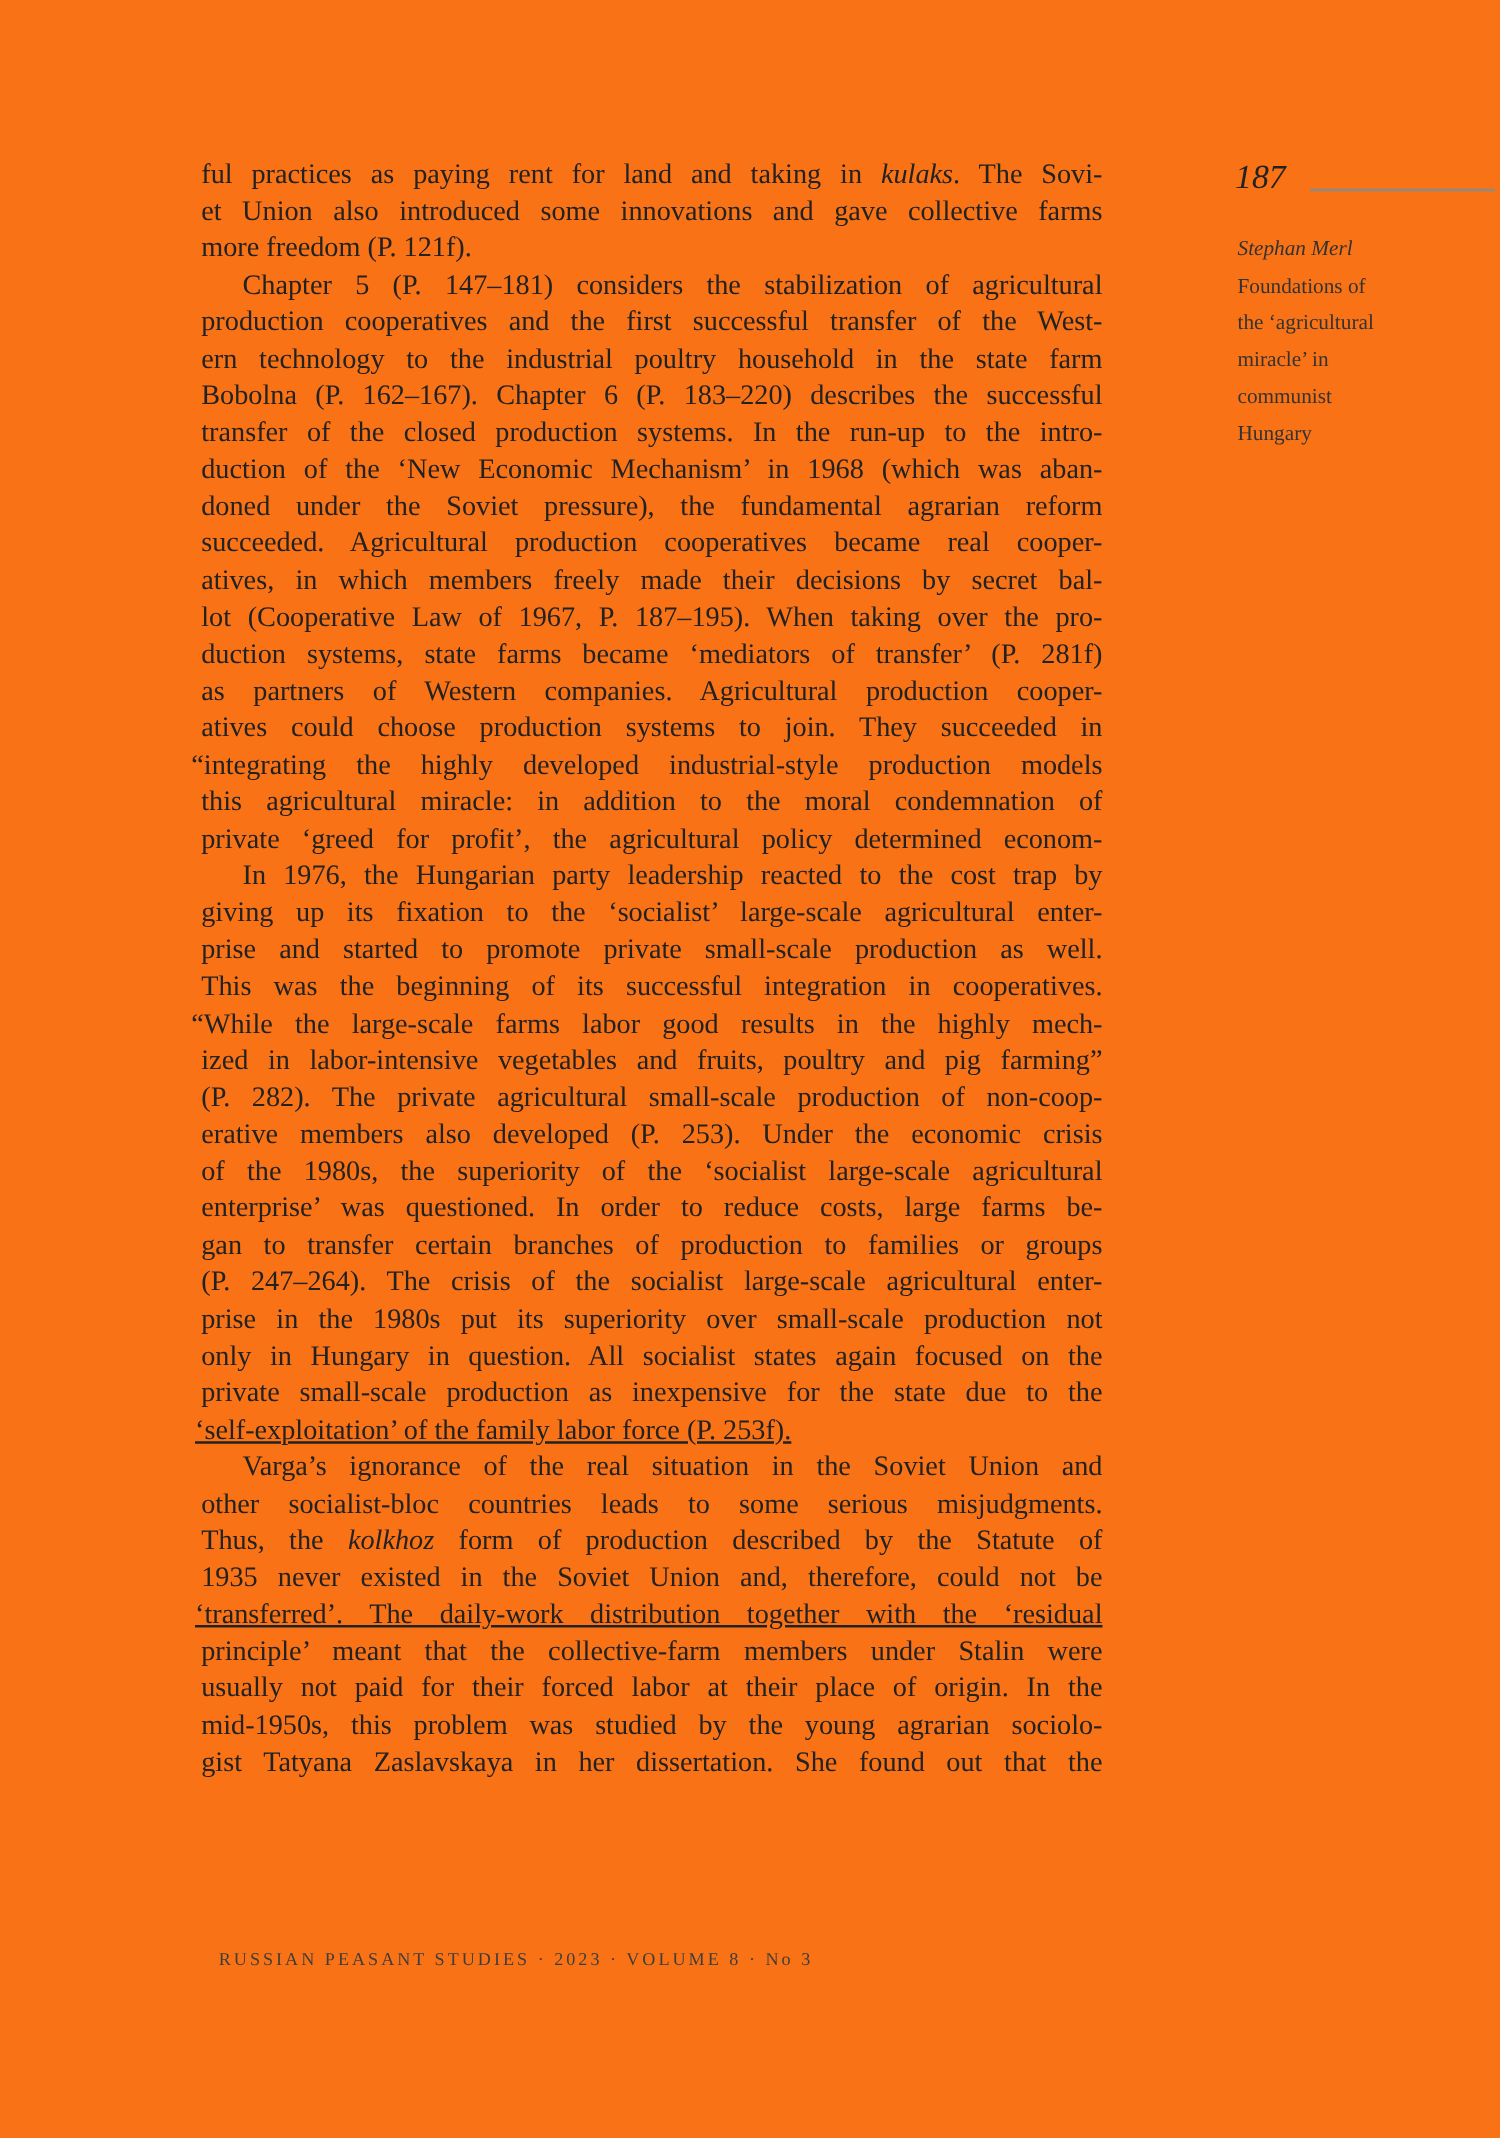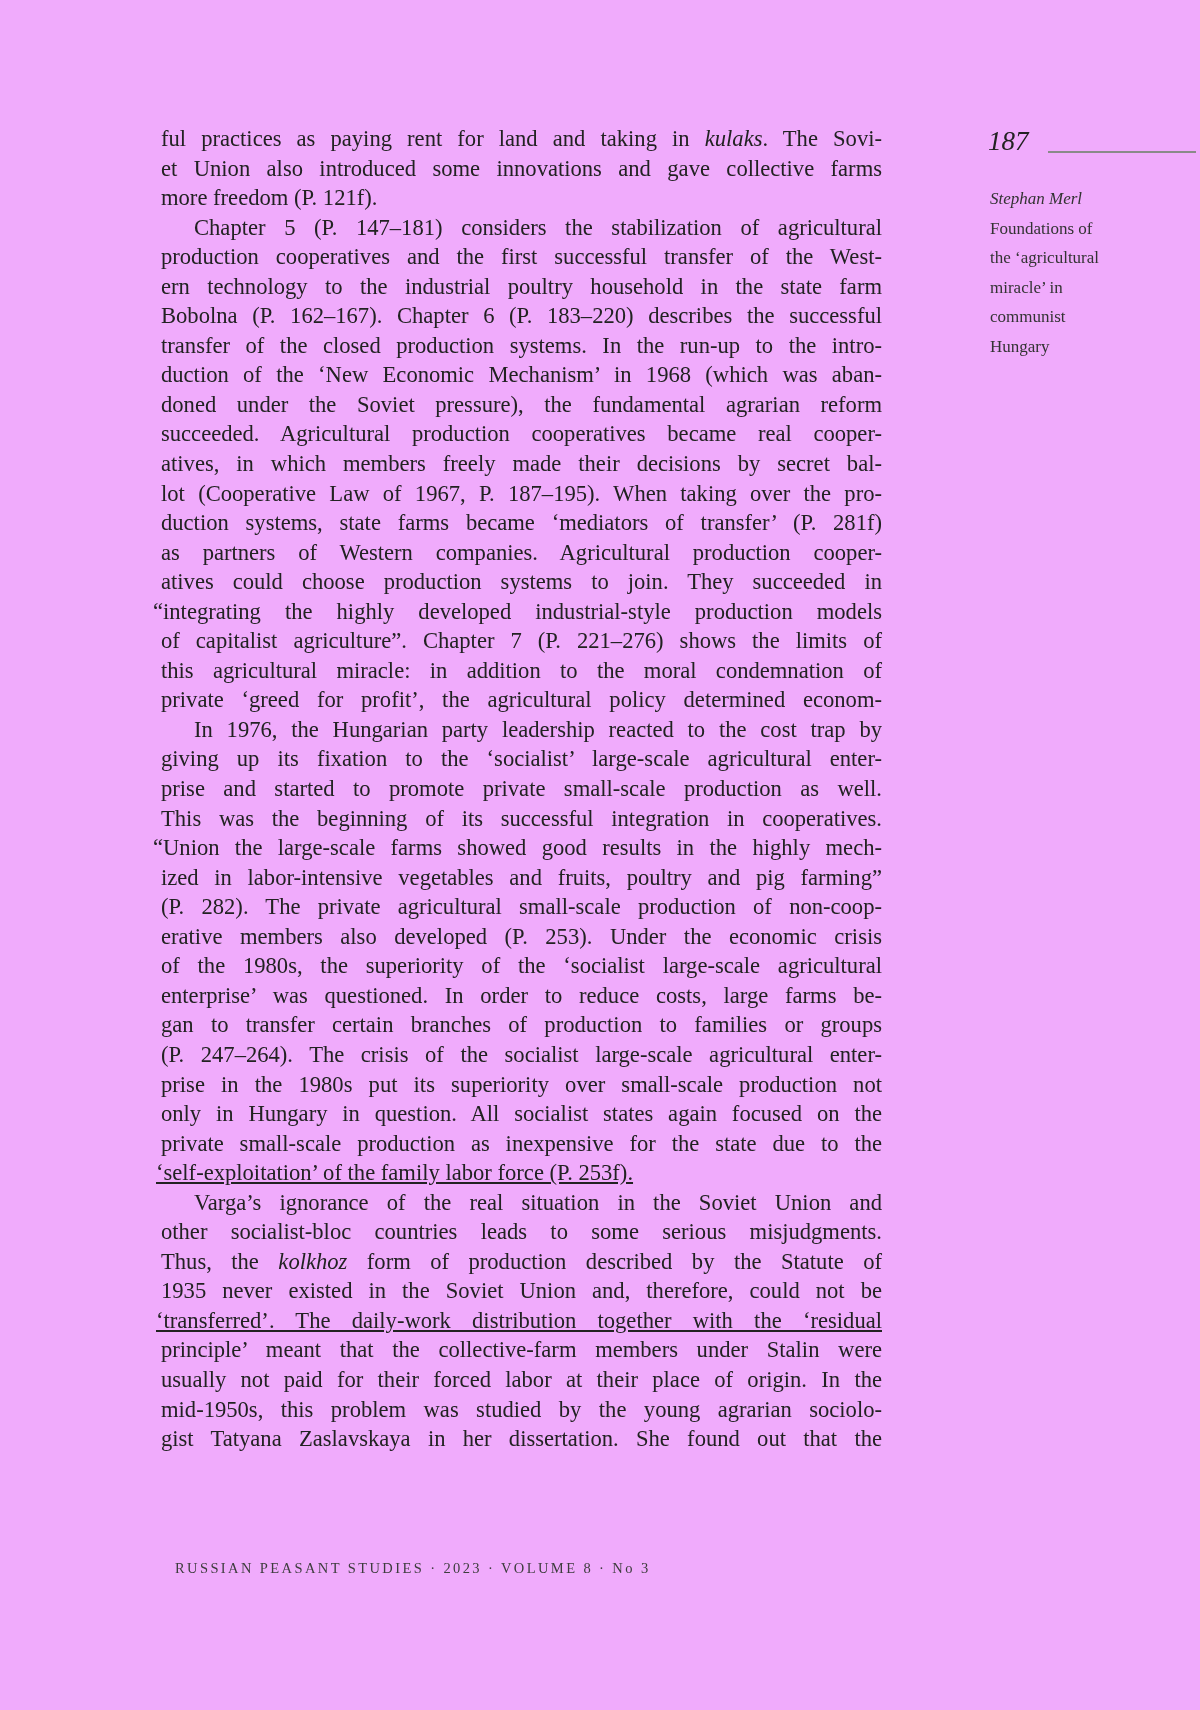--- a/index.html
+++ b/index.html
@@ -1,20 +1,20 @@
 <!DOCTYPE html>
 <html><head>
 <meta charset="utf-8">
 <style>
   html, body { margin: 0; padding: 0; background: #ffffff; }
   .page {
     position: relative;
     width: 1200px;
     height: 1710px;
-    background: #f0abfc;
+    background: #f97316;
     font-family: "Liberation Serif", serif;
     color: #222222;
     overflow: hidden;
   }
   #body-text {
     position: absolute;
     left: 161px;
     top: 124px;
     width: 721px;
     font-size: 22.6px;
@@ -85,28 +85,27 @@
       <div class="line">transfer of the closed production systems. In the run-up to the intro-</div>
       <div class="line">duction of the ‘New Economic Mechanism’ in 1968 (which was aban-</div>
       <div class="line">doned under the Soviet pressure), the fundamental agrarian reform</div>
       <div class="line">succeeded. Agricultural production cooperatives became real cooper-</div>
       <div class="line">atives, in which members freely made their decisions by secret bal-</div>
       <div class="line">lot (Cooperative Law of 1967, P. 187–195). When taking over the pro-</div>
       <div class="line">duction systems, state farms became ‘mediators of transfer’ (P. 281f)</div>
       <div class="line">as partners of Western companies. Agricultural production cooper-</div>
       <div class="line">atives could choose production systems to join. They succeeded in</div>
       <div class="line hang">“integrating the highly developed industrial-style production models</div>
-      <div class="line">of capitalist agriculture”. Chapter 7 (P. 221–276) shows the limits of</div>
       <div class="line">this agricultural miracle: in addition to the moral condemnation of</div>
       <div class="line">private ‘greed for profit’, the agricultural policy determined econom-</div>
       <div class="line indent">In 1976, the Hungarian party leadership reacted to the cost trap by</div>
       <div class="line">giving up its fixation to the ‘socialist’ large-scale agricultural enter-</div>
       <div class="line">prise and started to promote private small-scale production as well.</div>
       <div class="line">This was the beginning of its successful integration in cooperatives.</div>
-      <div class="line hang">“Union the large-scale farms showed good results in the highly mech-</div>
+      <div class="line hang">“While the large-scale farms labor good results in the highly mech-</div>
       <div class="line">ized in labor-intensive vegetables and fruits, poultry and pig farming”</div>
       <div class="line">(P. 282). The private agricultural small-scale production of non-coop-</div>
       <div class="line">erative members also developed (P. 253). Under the economic crisis</div>
       <div class="line">of the 1980s, the superiority of the ‘socialist large-scale agricultural</div>
       <div class="line">enterprise’ was questioned. In order to reduce costs, large farms be-</div>
       <div class="line">gan to transfer certain branches of production to families or groups</div>
       <div class="line">(P. 247–264). The crisis of the socialist large-scale agricultural enter-</div>
       <div class="line">prise in the 1980s put its superiority over small-scale production not</div>
       <div class="line">only in Hungary in question. All socialist states again focused on the</div>
       <div class="line">private small-scale production as inexpensive for the state due to the</div>

